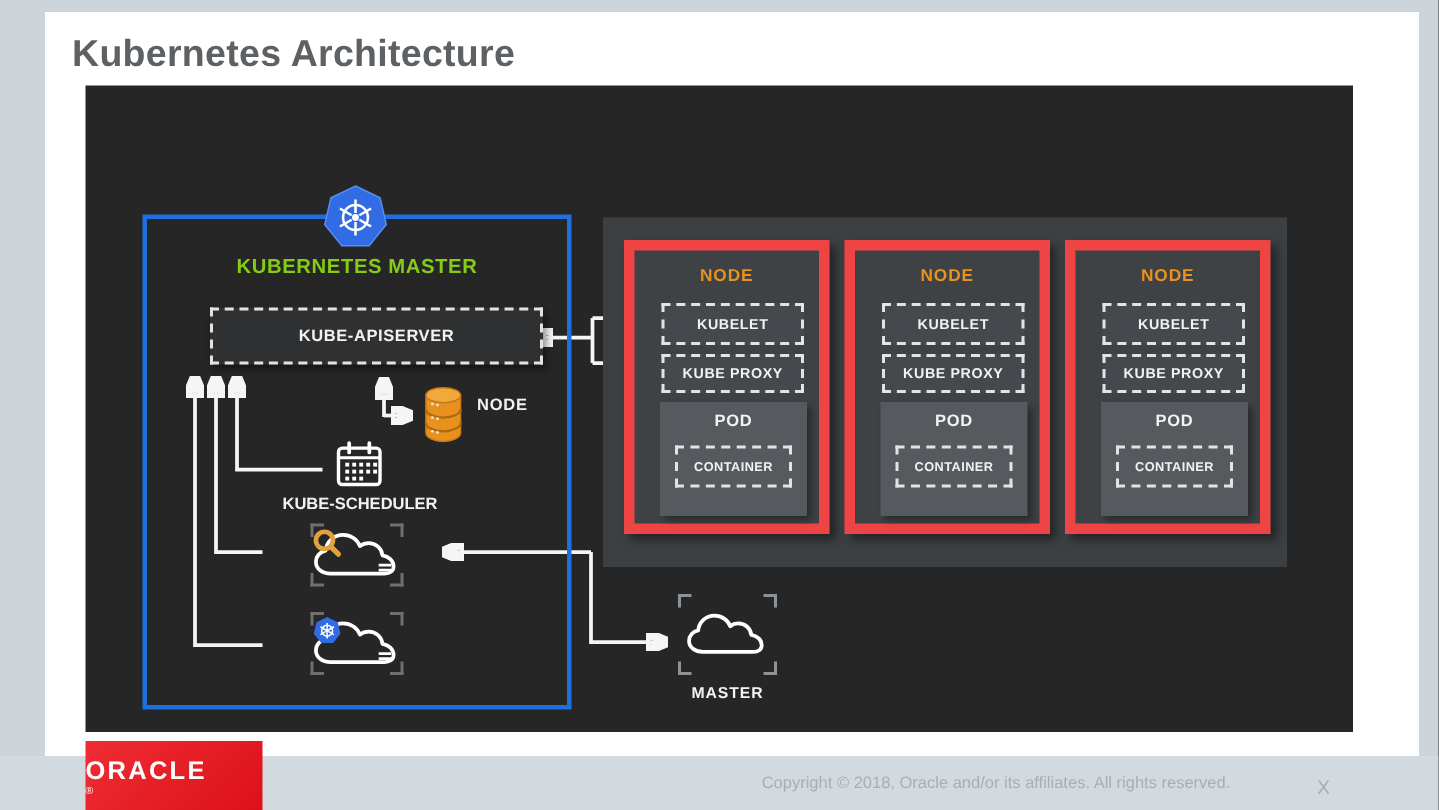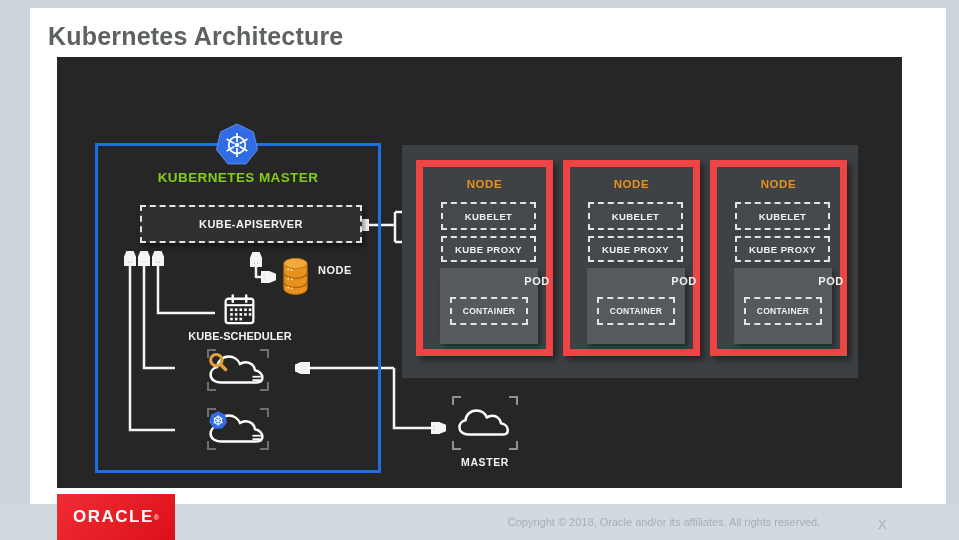--- a/index.html
+++ b/index.html
@@ -71,37 +71,37 @@
     position: absolute; top: 103px; width: 137px; height: 196px;
     background: #3f4245; border: 7px solid #ef4444;
     box-shadow: 4px 4px 6px rgba(0,0,0,.45);
   }
   .node-1 { left: 359px; } .node-2 { left: 506px; } .node-3 { left: 653px; }
   .node-title { position: absolute; top: 11px; width: 100%; text-align: center; color: #e8921f; font-size: 11.5px; font-weight: 700; letter-spacing: .6px; }
   .kubelet  { position: absolute; left: 18px; top: 35px; width: 95px; height: 28px; font-size: 9.5px; letter-spacing: .4px; background: #45484c; }
   .kproxy   { position: absolute; left: 18px; top: 69px; width: 95px; height: 26px; font-size: 9.5px; letter-spacing: .4px; background: #45484c; }
   .pod {
     position: absolute; left: 17px; top: 101px; width: 98px; height: 76px;
-    background: #56595e; box-shadow: 3px 3px 5px rgba(0,0,0,.4); padding-left: 48px;
+    background: #56595e; box-shadow: 3px 3px 5px rgba(0,0,0,.4);
   }
   .pod-title { position: absolute; top: 7px; width: 100%; text-align: center; color: #f2f2f2; font-size: 11px; font-weight: 700; letter-spacing: .5px; }
   .container-box { position: absolute; left: 10px; top: 29px; width: 78px; height: 28px; font-size: 8.5px; letter-spacing: .3px; background: #56595e; }
   
   .cloud-group { position: absolute; left: 395px; top: 339px; width: 66px; height: 54px; }
   .cloud-group svg { position: absolute; left: 4px; top: 7px; }
   .cloud-label { position: absolute; left: 365px; top: 399px; width: 126px; text-align: center; color: #f2f2f2; font-size: 10.5px; font-weight: 700; letter-spacing: .6px; }
   
   .arrows { position: absolute; inset: 0; pointer-events: none; }
   .arrows path, .arrows line { stroke: #f5f5f5; stroke-width: 2.5; fill: none; }
   
   .footer-bar { position: absolute; left: 0; top: 504px; width: 959px; height: 36px; background: #d3dadf; }
   .oracle-box {
     position: absolute; left: 57px; top: 494px; width: 118px; height: 46px;
     background: linear-gradient(135deg, #ef2d34 0%, #dd1019 100%);
-    display: flex; align-items: center; justify-content: center;
+    display: flex; justify-content: center; flex-direction: column;
   }
   .oracle-text { color: #ffffff; font-size: 17px; font-weight: 700; letter-spacing: 1.5px; }
   .oracle-reg { color: #ffffff; font-size: 7px; vertical-align: super; font-weight: 400; }
   .copyright { position: absolute; left: 479px; top: 516px; width: 370px; text-align: center; color: #a6aeb7; font-size: 11px; }
   .close-x { position: absolute; left: 872px; top: 515px; color: #a6aeb7; font-size: 13px; cursor: pointer; padding: 2px 6px; }
 </style>
 </head>
 <body>
 
 <div class="page"></div>

